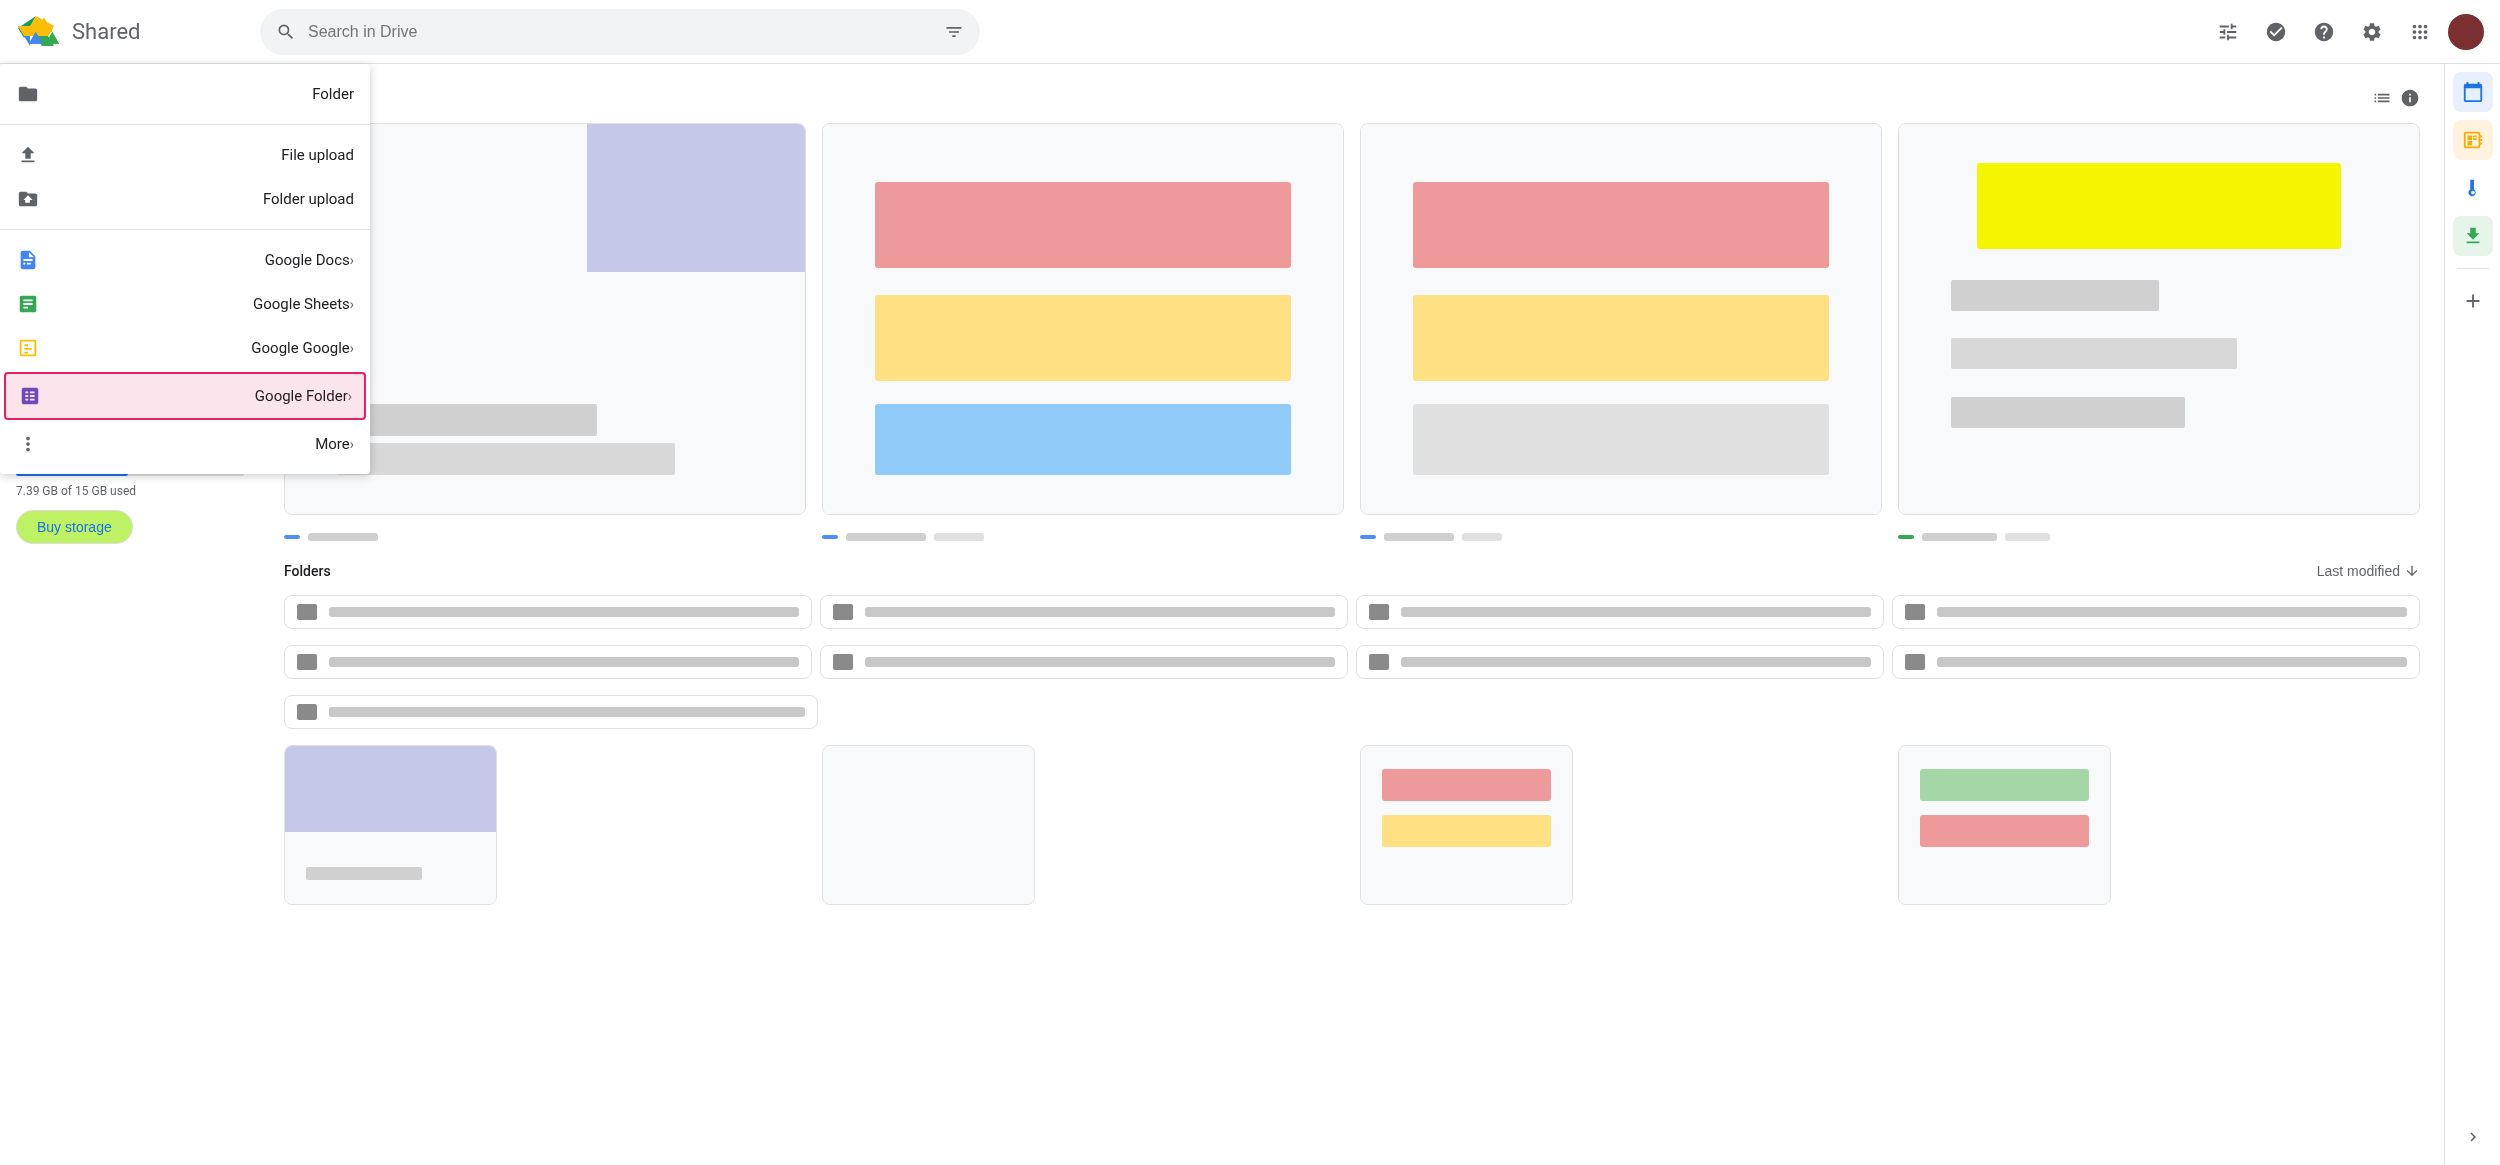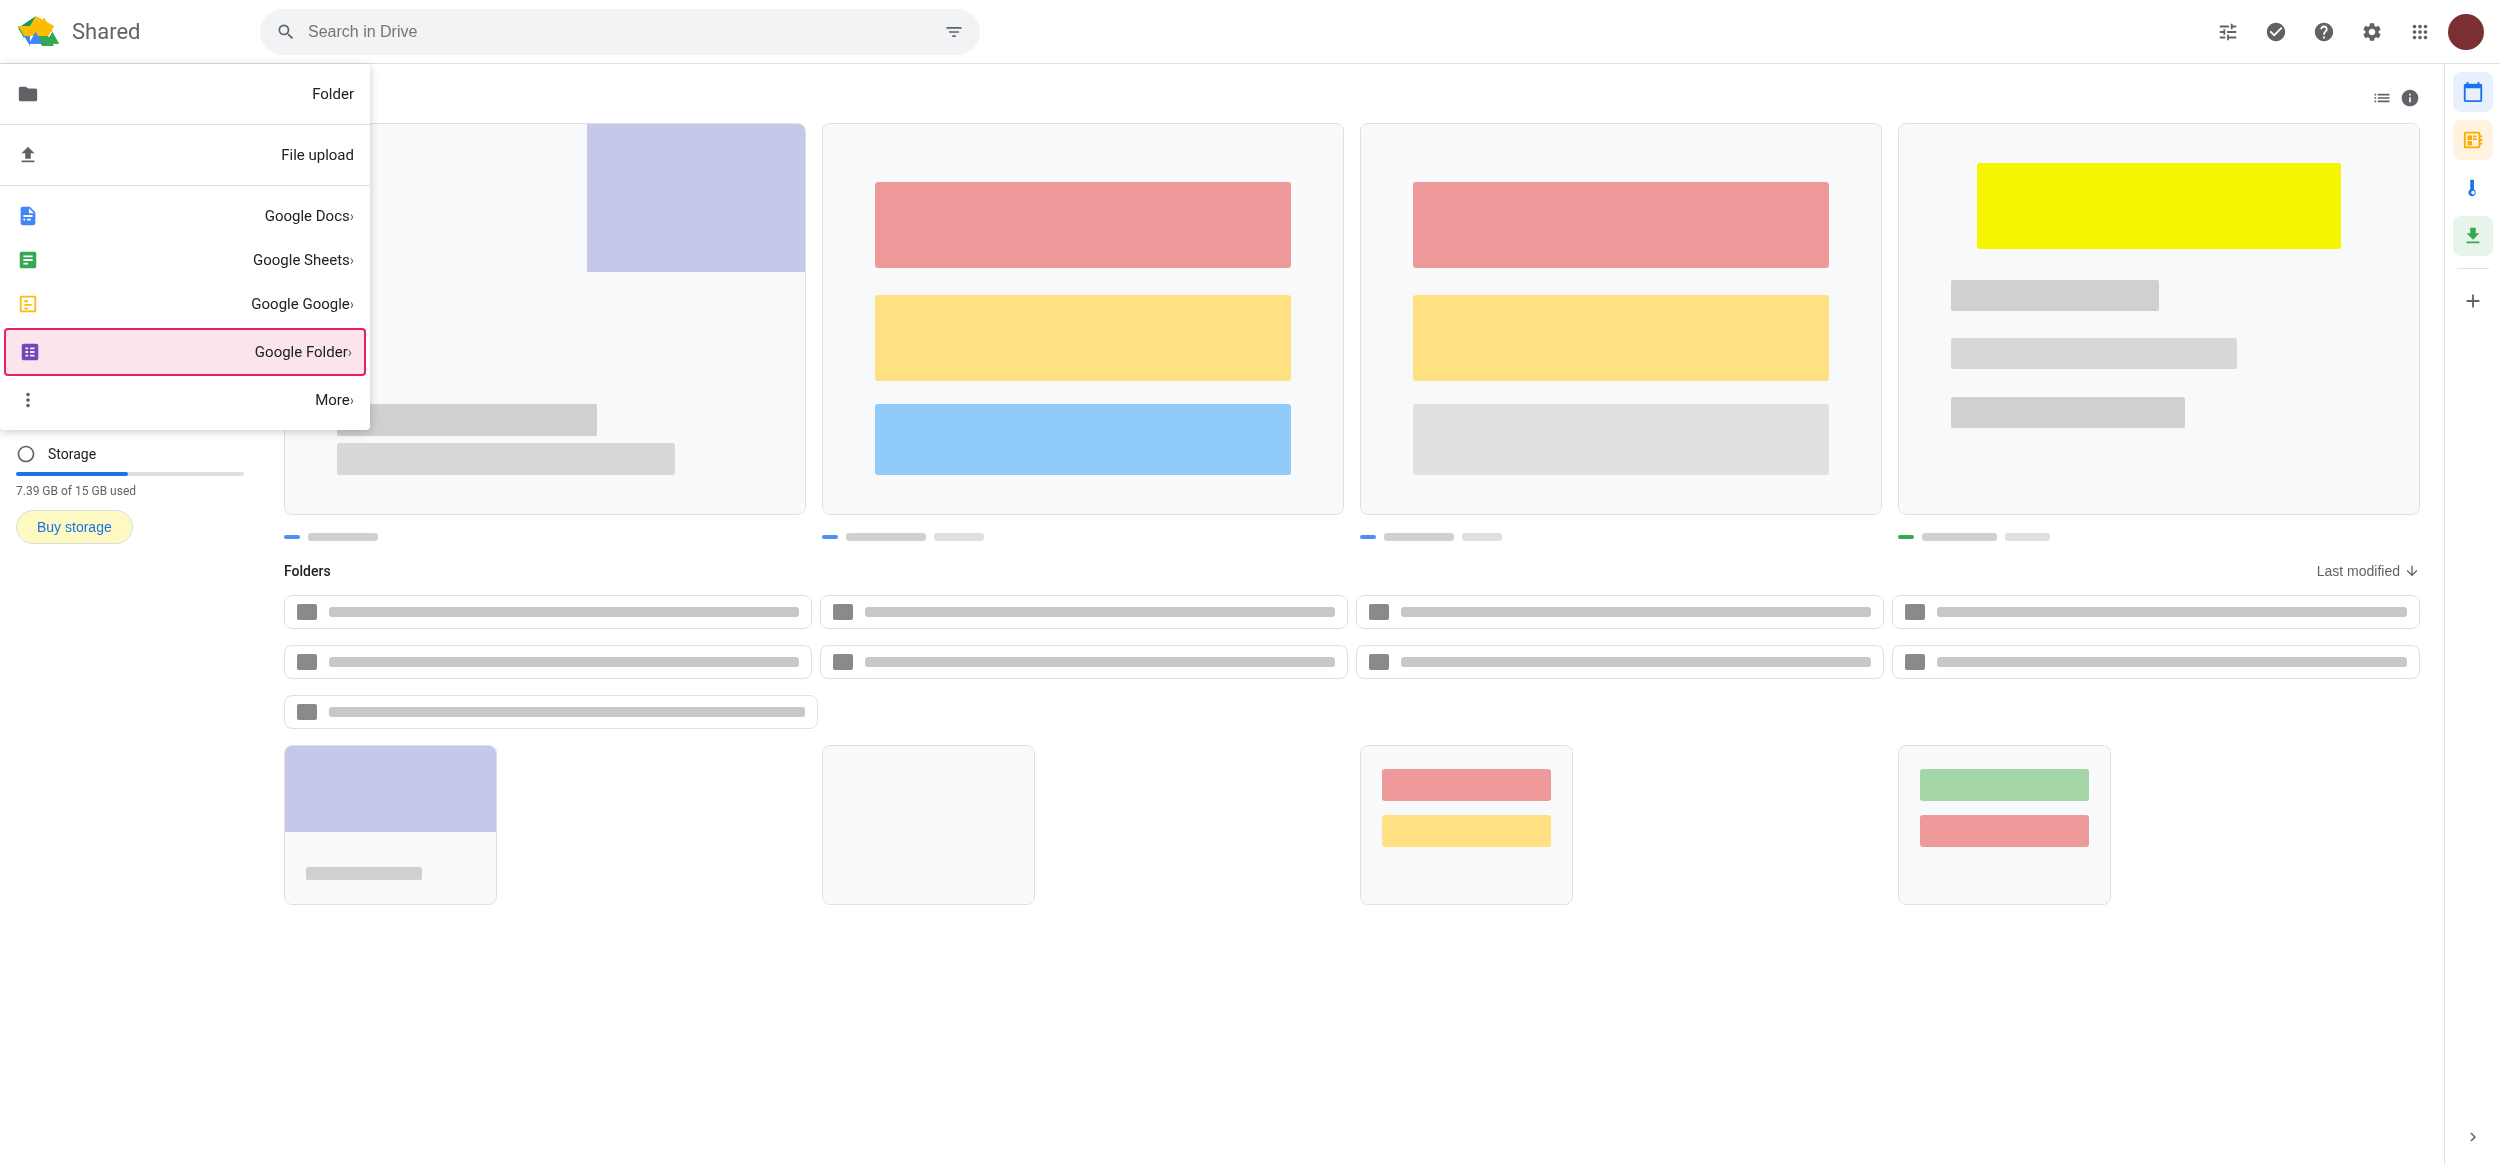--- a/index.html
+++ b/index.html
@@ -146,21 +146,21 @@
       gap: 16px; margin-right: 16px;
     }
     .sidebar-nav-item.active { background: #e8f0fe; }
     .storage-section { padding: 16px; margin-top: auto; }
     .storage-bar-bg { height: 4px; background: #e0e0e0; border-radius: 2px; margin: 8px 0; }
     .storage-bar-fill { height: 4px; background: #1a73e8; border-radius: 2px; width: 49%; }
     .storage-text { font-size: 12px; color: #5f6368; }
     .buy-storage-btn {
       margin-top: 12px; padding: 8px 20px;
       border: 1px solid #dadce0; border-radius: 20px;
-      background: #fef9c3; font-size: 14px; color: #1a73e8;
+      background: #bef264; font-size: 14px; color: #1a73e8;
       cursor: pointer;
     }
 
     
     .right-panel {
       width: 56px; background: #fff;
       border-left: 1px solid #e0e0e0;
       display: flex; flex-direction: column; align-items: center;
       padding: 8px 0; gap: 8px;
     }
@@ -536,20 +536,28 @@
 
   <div class="menu-item">
     <div class="menu-item-icon">
       <svg width="22" height="22" viewBox="0 0 24 24" fill="#5f6368">
         <path d="M9 16h6v-6h4l-7-7-7 7h4zm-4 2h14v2H5z"></path>
       </svg>
     </div>
     <span class="menu-item-label">File upload</span>
   </div>
 
+  <div class="menu-item">
+    <div class="menu-item-icon">
+      <svg width="22" height="22" viewBox="0 0 24 24" fill="#5f6368">
+        <path d="M20 6h-8l-2-2H4c-1.1 0-2 .9-2 2v12c0 1.1.9 2 2 2h16c1.1 0 2-.9 2-2V8c0-1.1-.9-2-2-2zm-6 10H9v-3H7l5-5 5 5h-3v3z"></path>
+      </svg>
+    </div>
+    <span class="menu-item-label">Folder upload</span>
+  </div>
 
   <div class="menu-divider"></div>
 
   <div class="menu-item">
     <div class="menu-item-icon">
       <svg width="22" height="22" viewBox="0 0 24 24" fill="#4285F4">
         <path d="M14 2H6c-1.1 0-2 .9-2 2v16c0 1.1.9 2 2 2h12c1.1 0 2-.9 2-2V8l-6-6zm-1 7V3.5L18.5 9H13zm-4 8H7v-2h2v2zm6 0h-4v-2h4v2zm2-4H7v-2h10v2z"></path>
       </svg>
     </div>
     <span class="menu-item-label">Google Docs</span>

